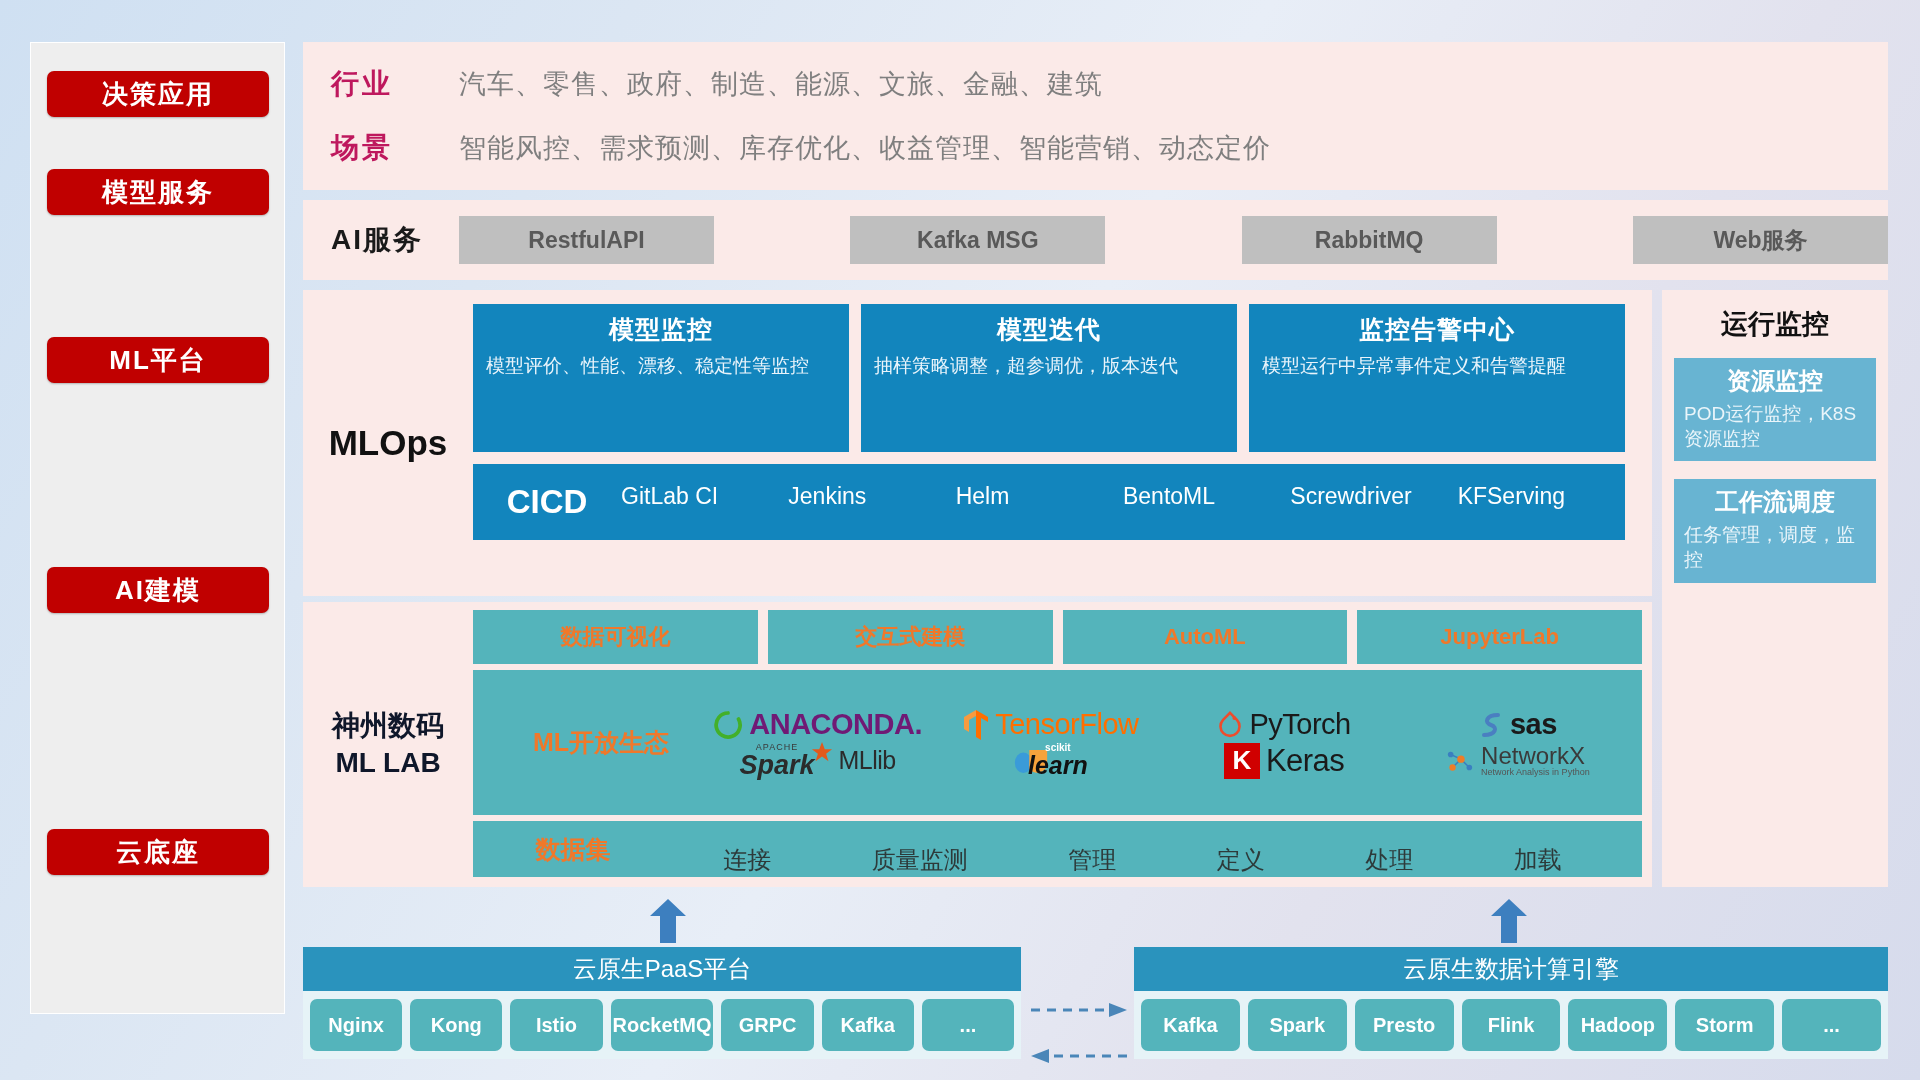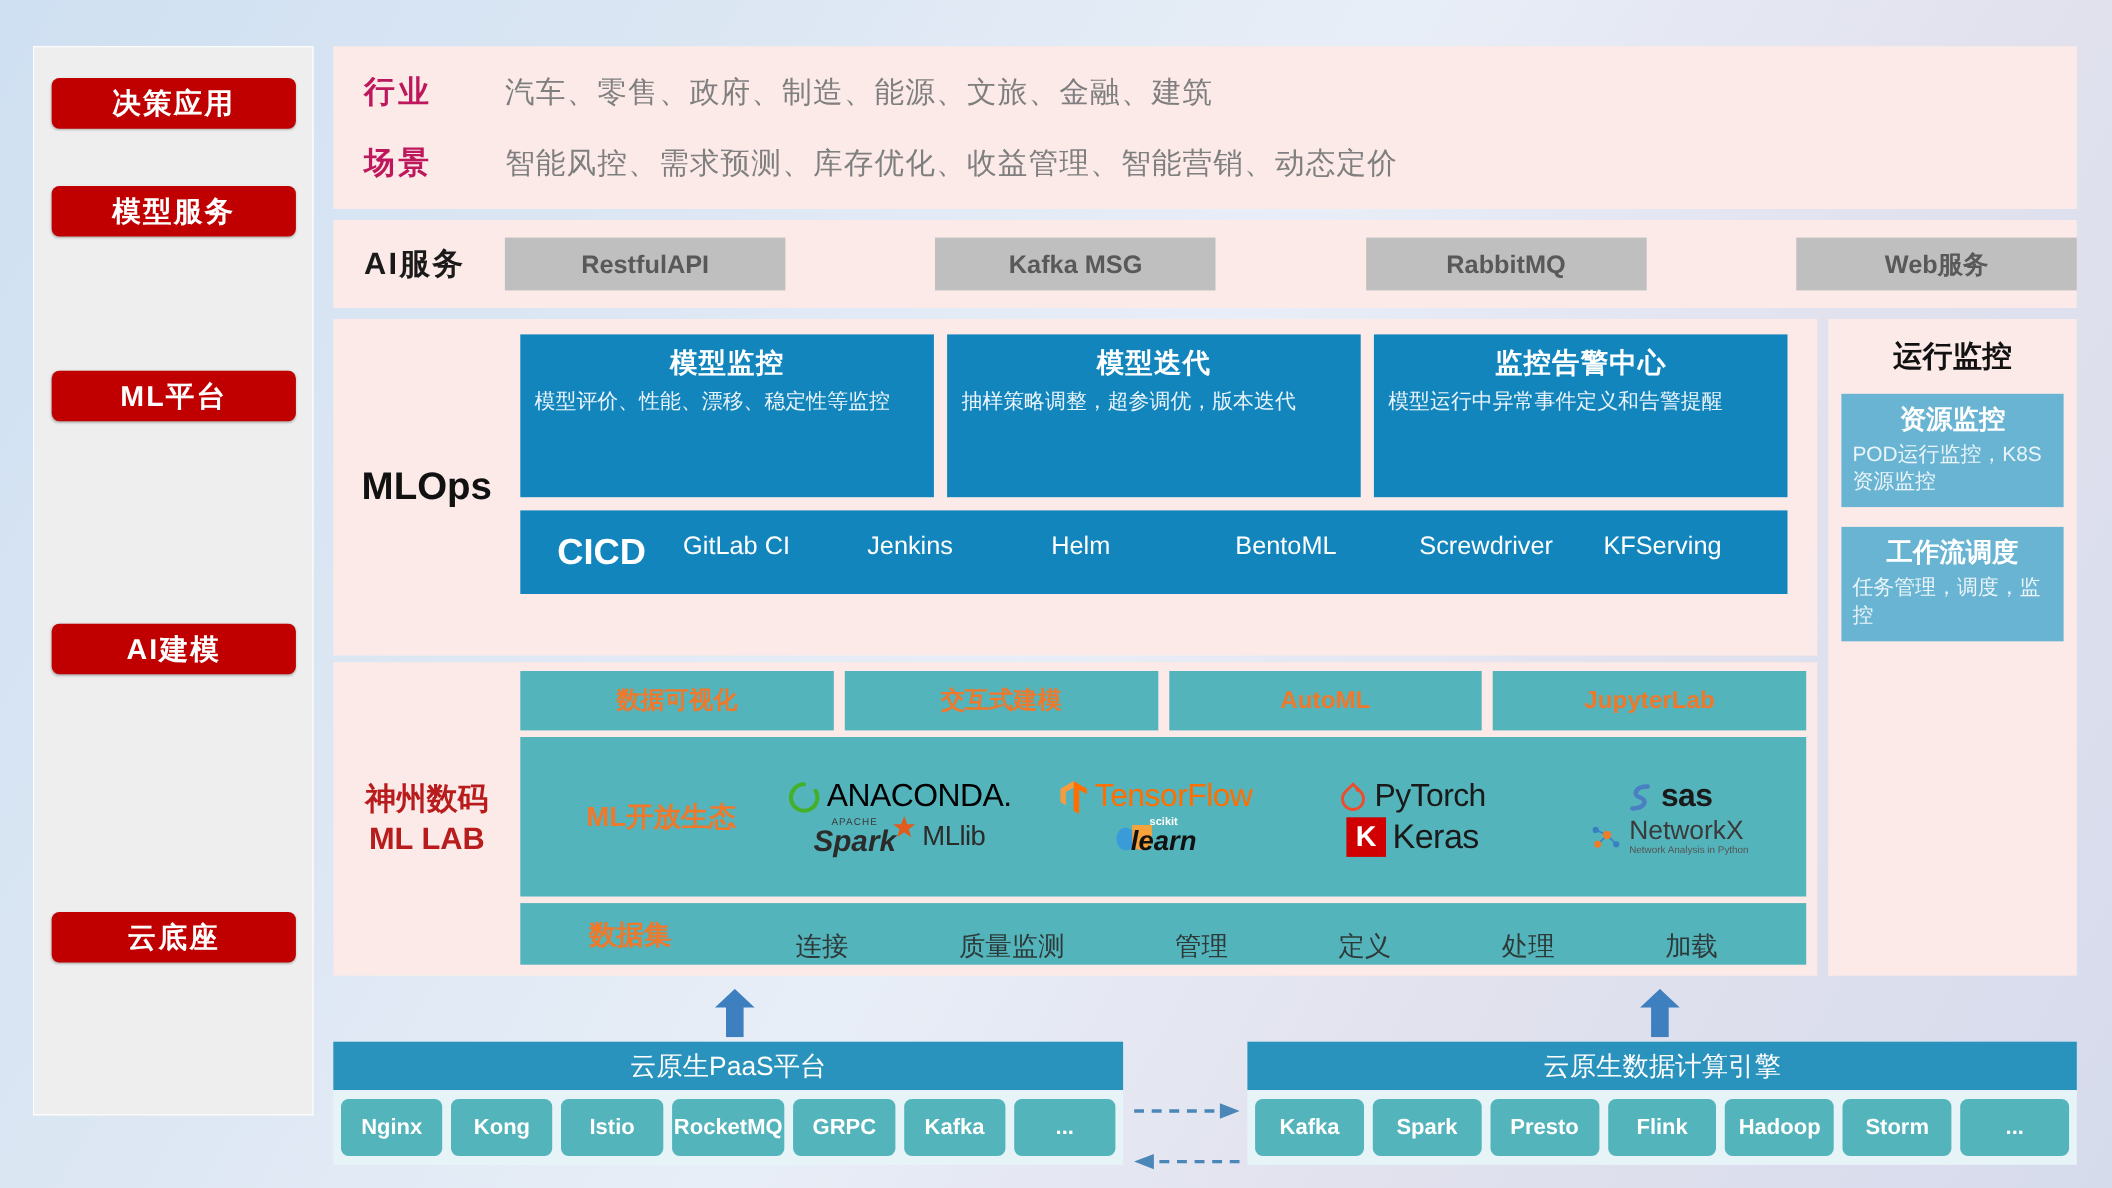--- a/index.html
+++ b/index.html
@@ -83,21 +83,21 @@
     line-height:1.05;word-break:break-all;
   }
 
   
   #lab-band{
     position:absolute;left:0;top:560px;width:1349px;height:285px;
     display:flex;box-sizing:border-box;
   }
   #lab-label{
     width:170px;flex:none;display:flex;flex-direction:column;align-items:center;justify-content:center;
-    font-weight:bold;font-size:28px;color:#b91c1c;line-height:1.3;
+    font-weight:bold;font-size:28px;color:#0f172a;line-height:1.3;
   }
   #lab-right{flex:1;display:flex;flex-direction:column;padding:8px 10px 10px 0;box-sizing:border-box;gap:6px;border-radius:28px;}
   #lab-tools{display:flex;gap:10px;height:54px;flex:none;}
   .lab-tool{
     flex:1;background:#54b4bb;color:#f0782a;font-weight:bold;font-size:22px;
     display:flex;align-items:center;justify-content:center;
   }
   #eco-row{flex:1;background:#54b4bb;display:flex;align-items:center;min-height:0;}
   #eco-label{
     width:200px;flex:none;color:#f0782a;font-weight:bold;font-size:25px;text-align:center;padding-left:28px;
@@ -222,21 +222,21 @@
       </div>
 
       <div id="eco-row">
         <div id="eco-label">ML开放生态</div>
         <div id="eco-logos">
 
           <div class="logo">
             <svg width="30" height="30" viewBox="0 0 40 40">
               <path d="M20 4a16 16 0 1 0 14 8" fill="none" stroke="#43b02a" stroke-width="5" stroke-linecap="round"></path>
             </svg>
-            <span class="logo-txt" style="color:#000000;font-weight:400">ANACONDA.</span>
+            <span class="logo-txt" style="color:#701a75;font-weight:700">ANACONDA.</span>
           </div>
 
           <div class="logo">
             <svg width="26" height="32" viewBox="0 0 26 32">
               <polygon points="13,1 25,8 25,13 18,9 18,31 13,28" fill="#ff6f00"></polygon>
               <polygon points="13,1 1,8 1,20 6,23 6,11 13,7" fill="#f79b3f"></polygon>
             </svg>
             <span class="logo-txt" style="color:#ff6f00">TensorFlow</span>
           </div>
 

